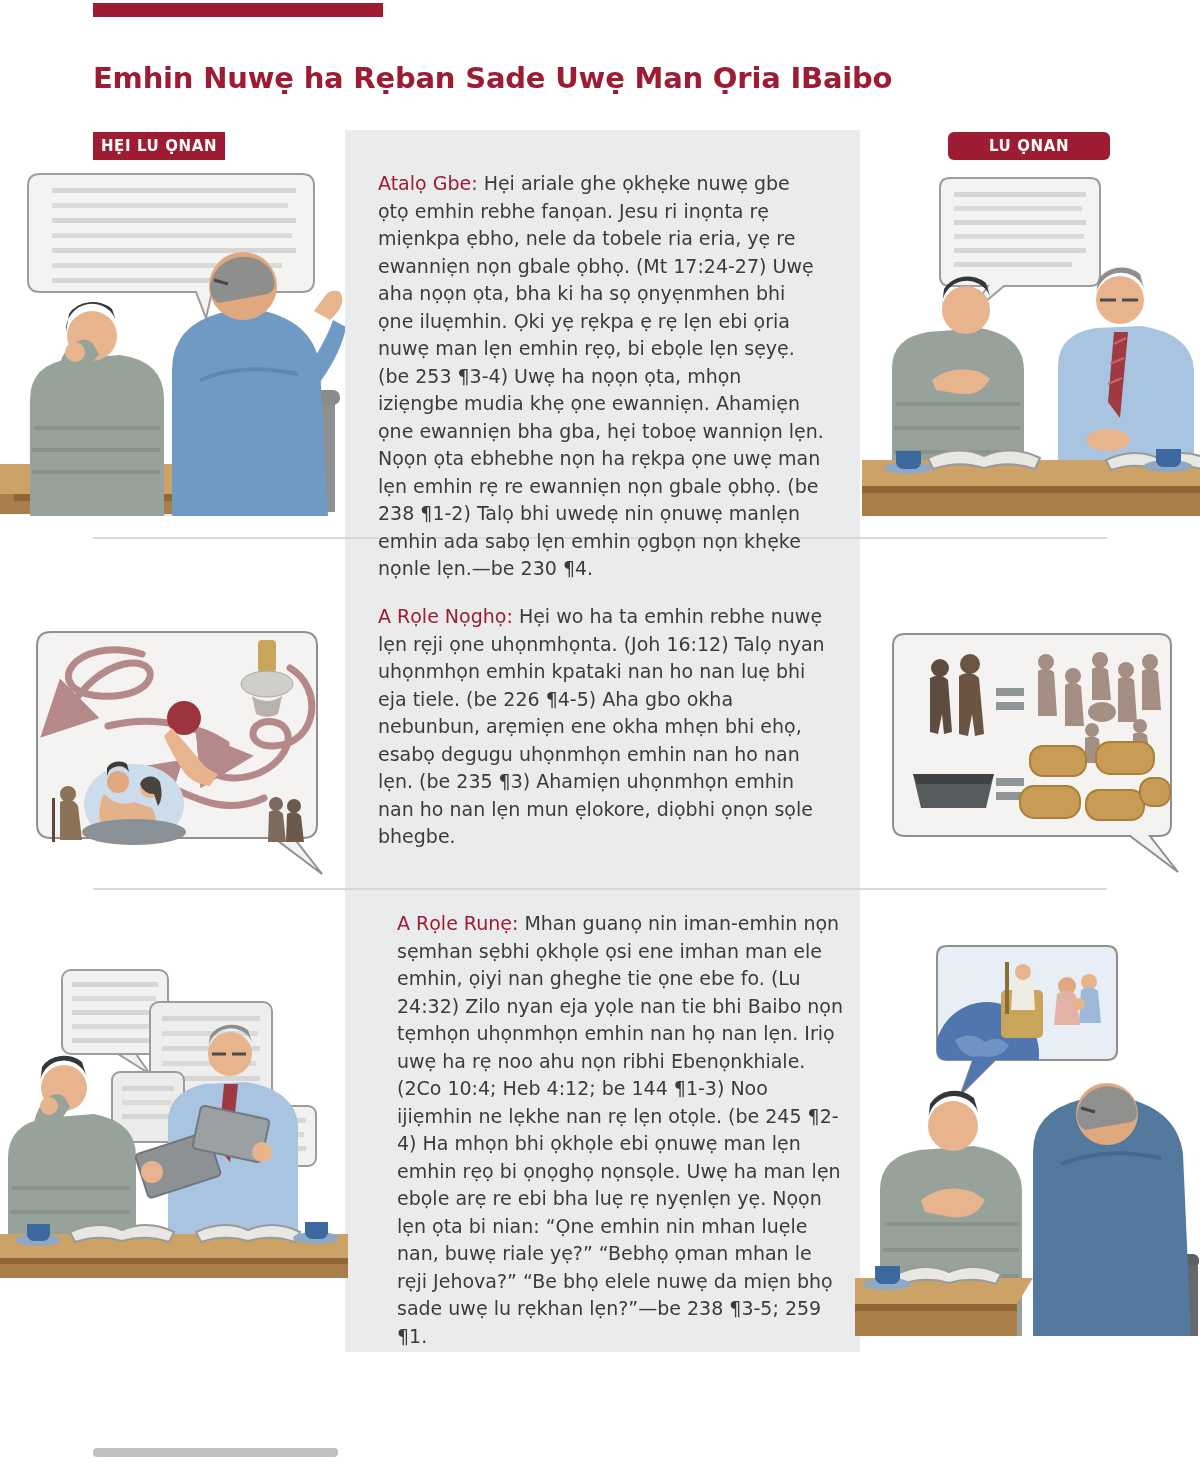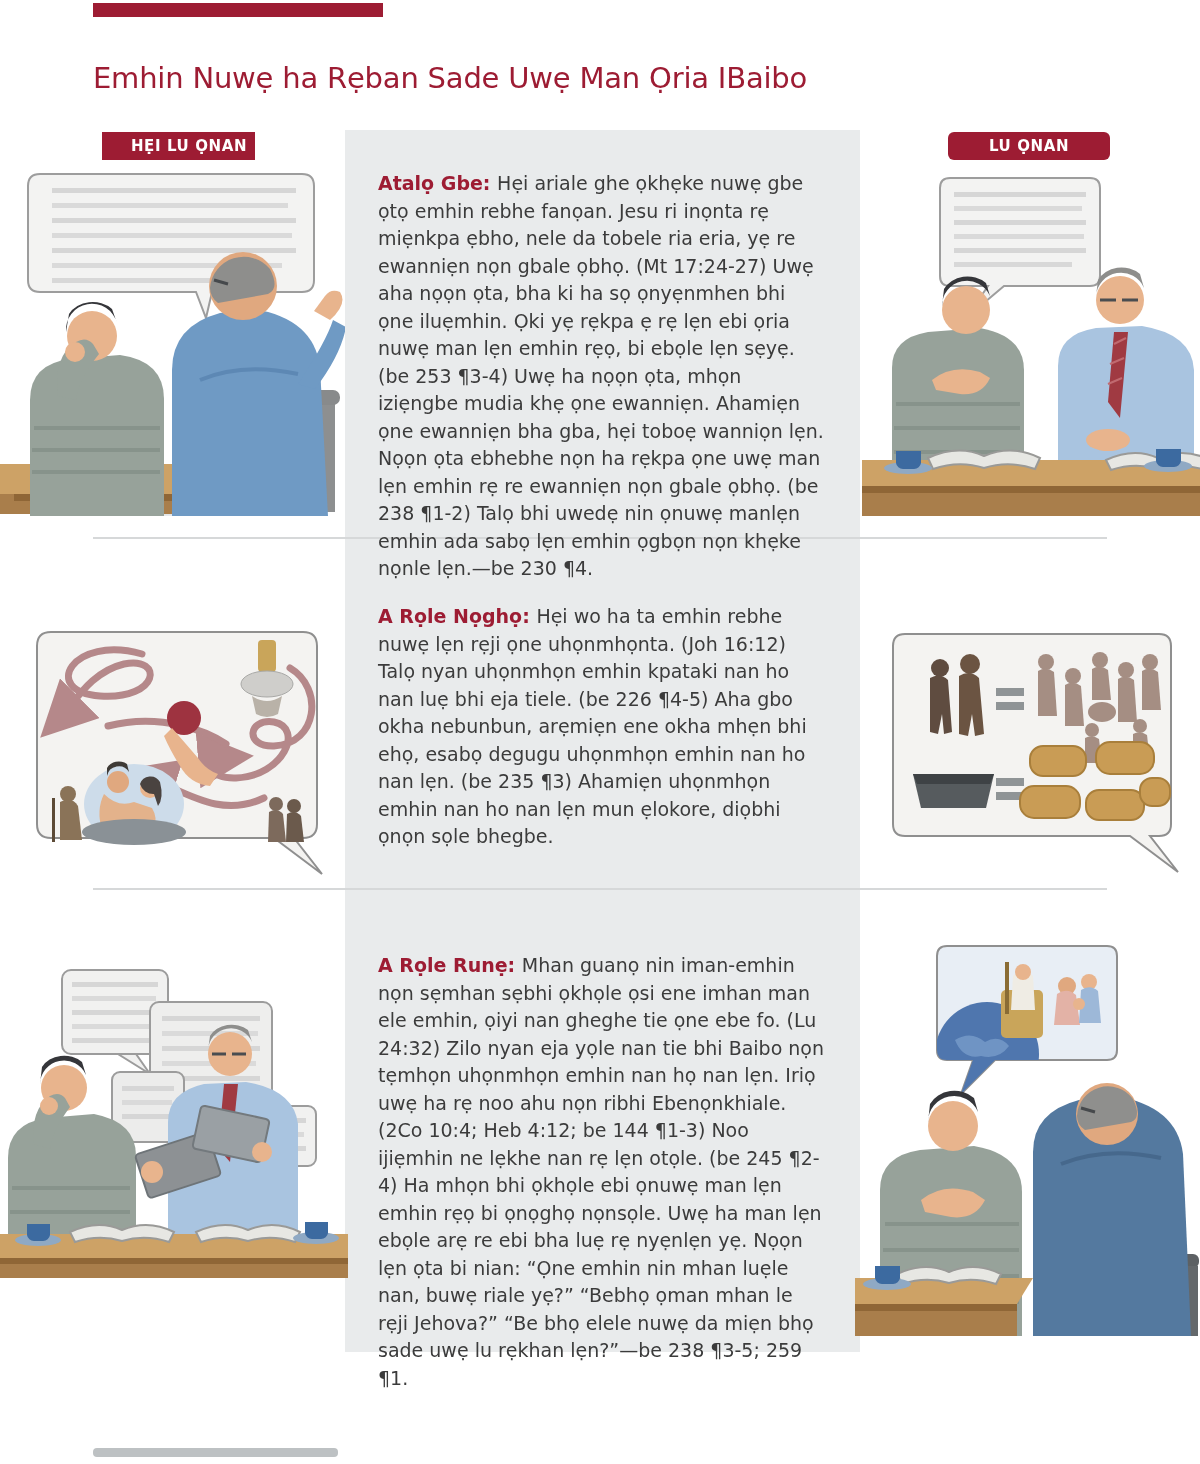--- a/index.html
+++ b/index.html
@@ -9,33 +9,33 @@
     --divider:#d6d8d9;
     --bubble:#f3f3f2;
     --bubble-stroke:#9d9d9d;
     --bubble-line:#d6d6d6;
   }
   html,body{margin:0;padding:0;background:#ffffff;}
   .page{position:relative;width:1200px;height:1464px;background:#ffffff;overflow:hidden;
         font-family:"DejaVu Sans","Liberation Sans",sans-serif;}
   .topbar{position:absolute;left:93px;top:3px;width:290px;height:14px;background:var(--red);}
   .title{position:absolute;left:93px;top:42px;width:1050px;font-size:29px;line-height:34px;
-         font-weight:400;color:var(--red);letter-spacing:-0.2px;}
+         font-weight:700;color:var(--red);letter-spacing:-0.2px;}
   .badge{position:absolute;top:132px;height:28px;background:var(--red);color:#ffffff;
          font-size:15px;font-weight:700;letter-spacing:0.6px;
          display:flex;align-items:center;justify-content:center;}
-  .badge.left{left:102px;width:132px;padding-left:21px;}
+  .badge.left{left:93px;width:132px;}
   .badge.right{left:948px;width:162px;border-radius:6px;}
   .panel{position:absolute;left:345px;top:130px;width:515px;height:1222px;background:var(--panel);z-index:0;}
   .divider{position:absolute;left:93px;width:1014px;height:2px;background:var(--divider);z-index:1;}
   .d1{top:537px;} .d2{top:888px;}
   .para{position:absolute;left:378px;width:447px;font-size:19px;line-height:27.5px;
         color:var(--ink);z-index:2;margin:0;}
-  .p1{top:170px;} .p2{top:573px;margin-top:30px;} .p3{top:952px;}
-  .lead{color:var(--red);font-weight:700;}
+  .p1{top:170px;} .p2{top:573px;margin-top:30px;} .p3{top:910px;margin-left:19px;}
+  .lead{color:var(--red);font-weight:400;}
   .i{}
   .illus{position:absolute;z-index:2;}
   .i1{left:0;top:168px;}   .i2{left:862px;top:168px;}
   .i3{left:12px;top:626px;} .i4{left:878px;top:626px;}
   .i5{left:0;top:966px;}   .i6{left:855px;top:928px;}
   .bottom-strip{position:absolute;left:93px;top:1448px;width:245px;height:9px;
                 background:#bdc1c3;border-radius:4px;z-index:1;}
 </style>
 </head>
 <body>

